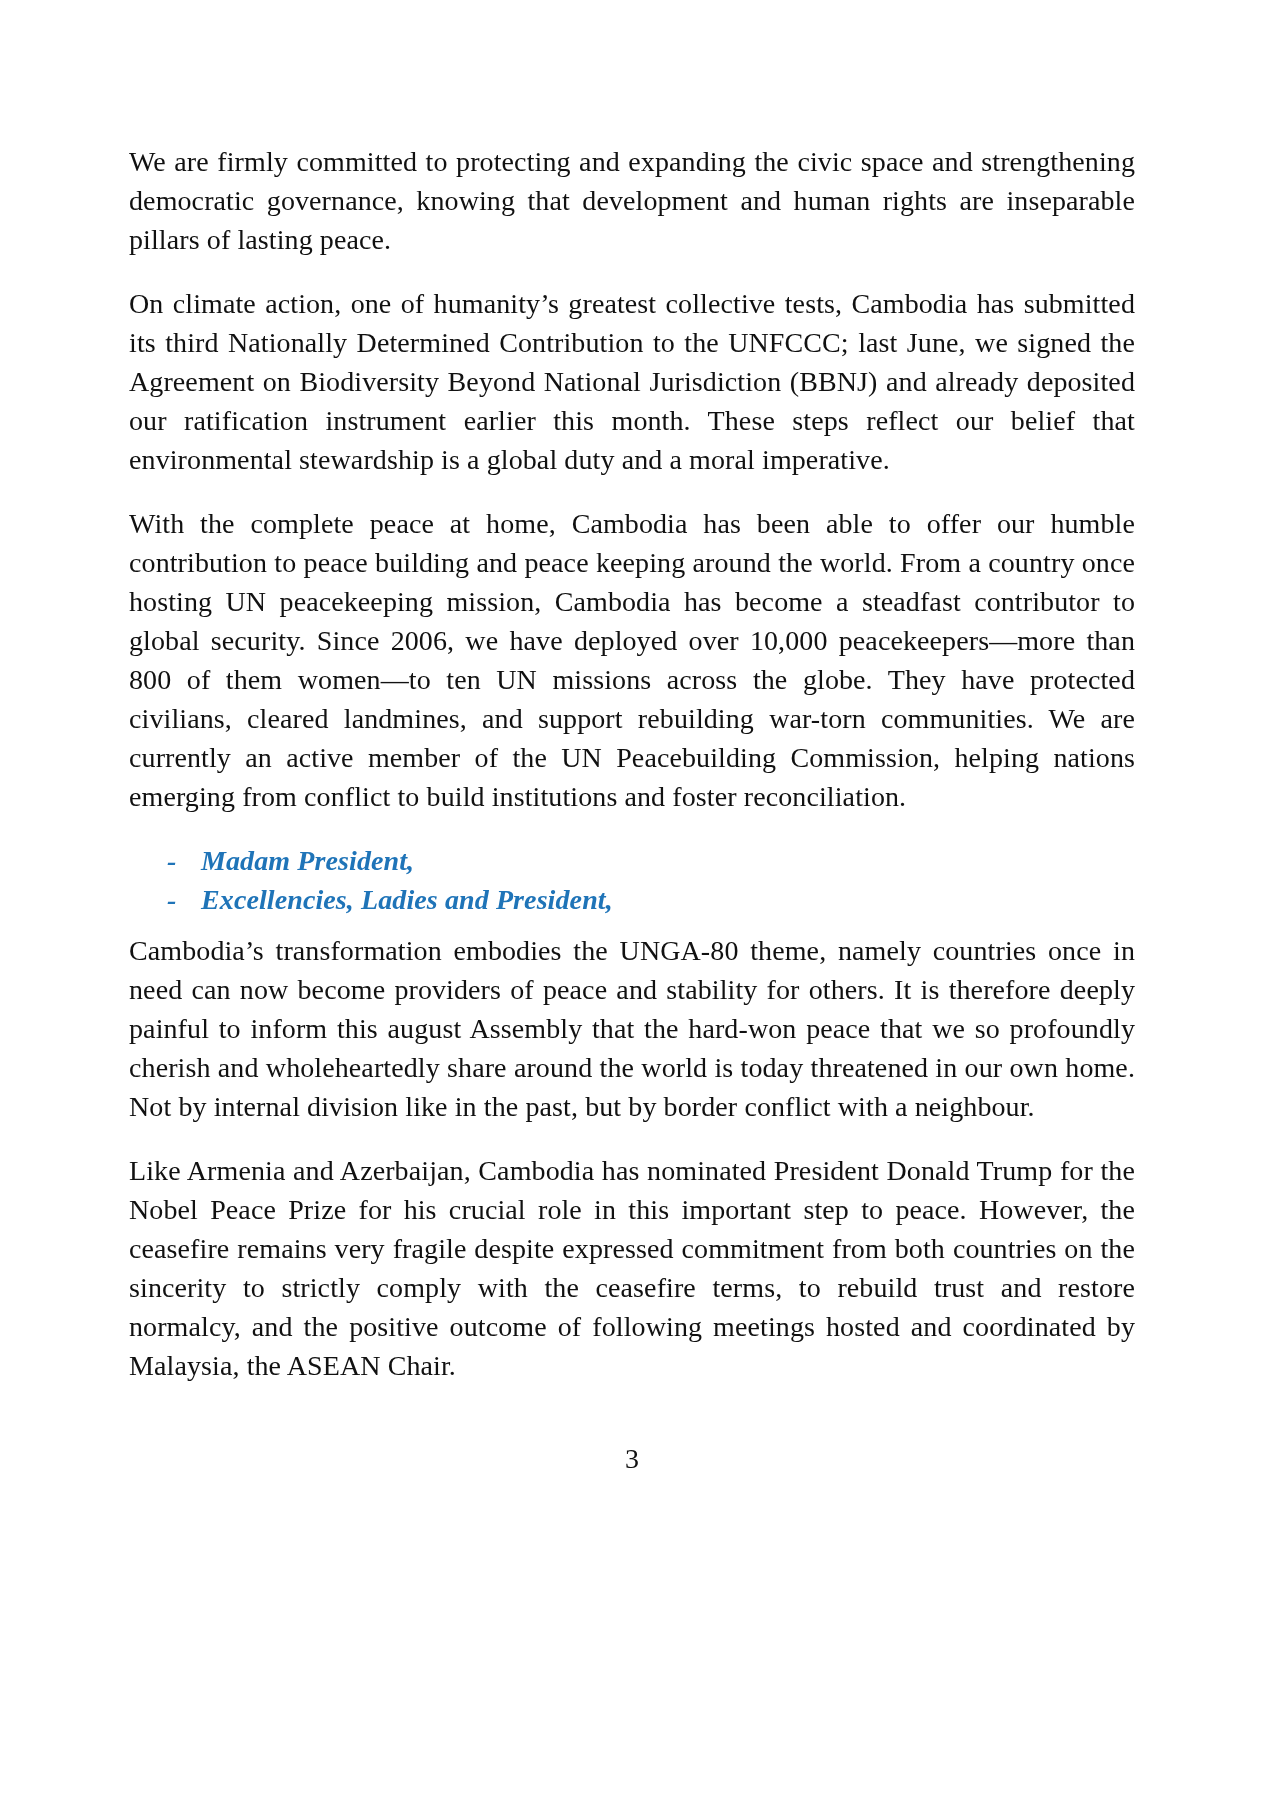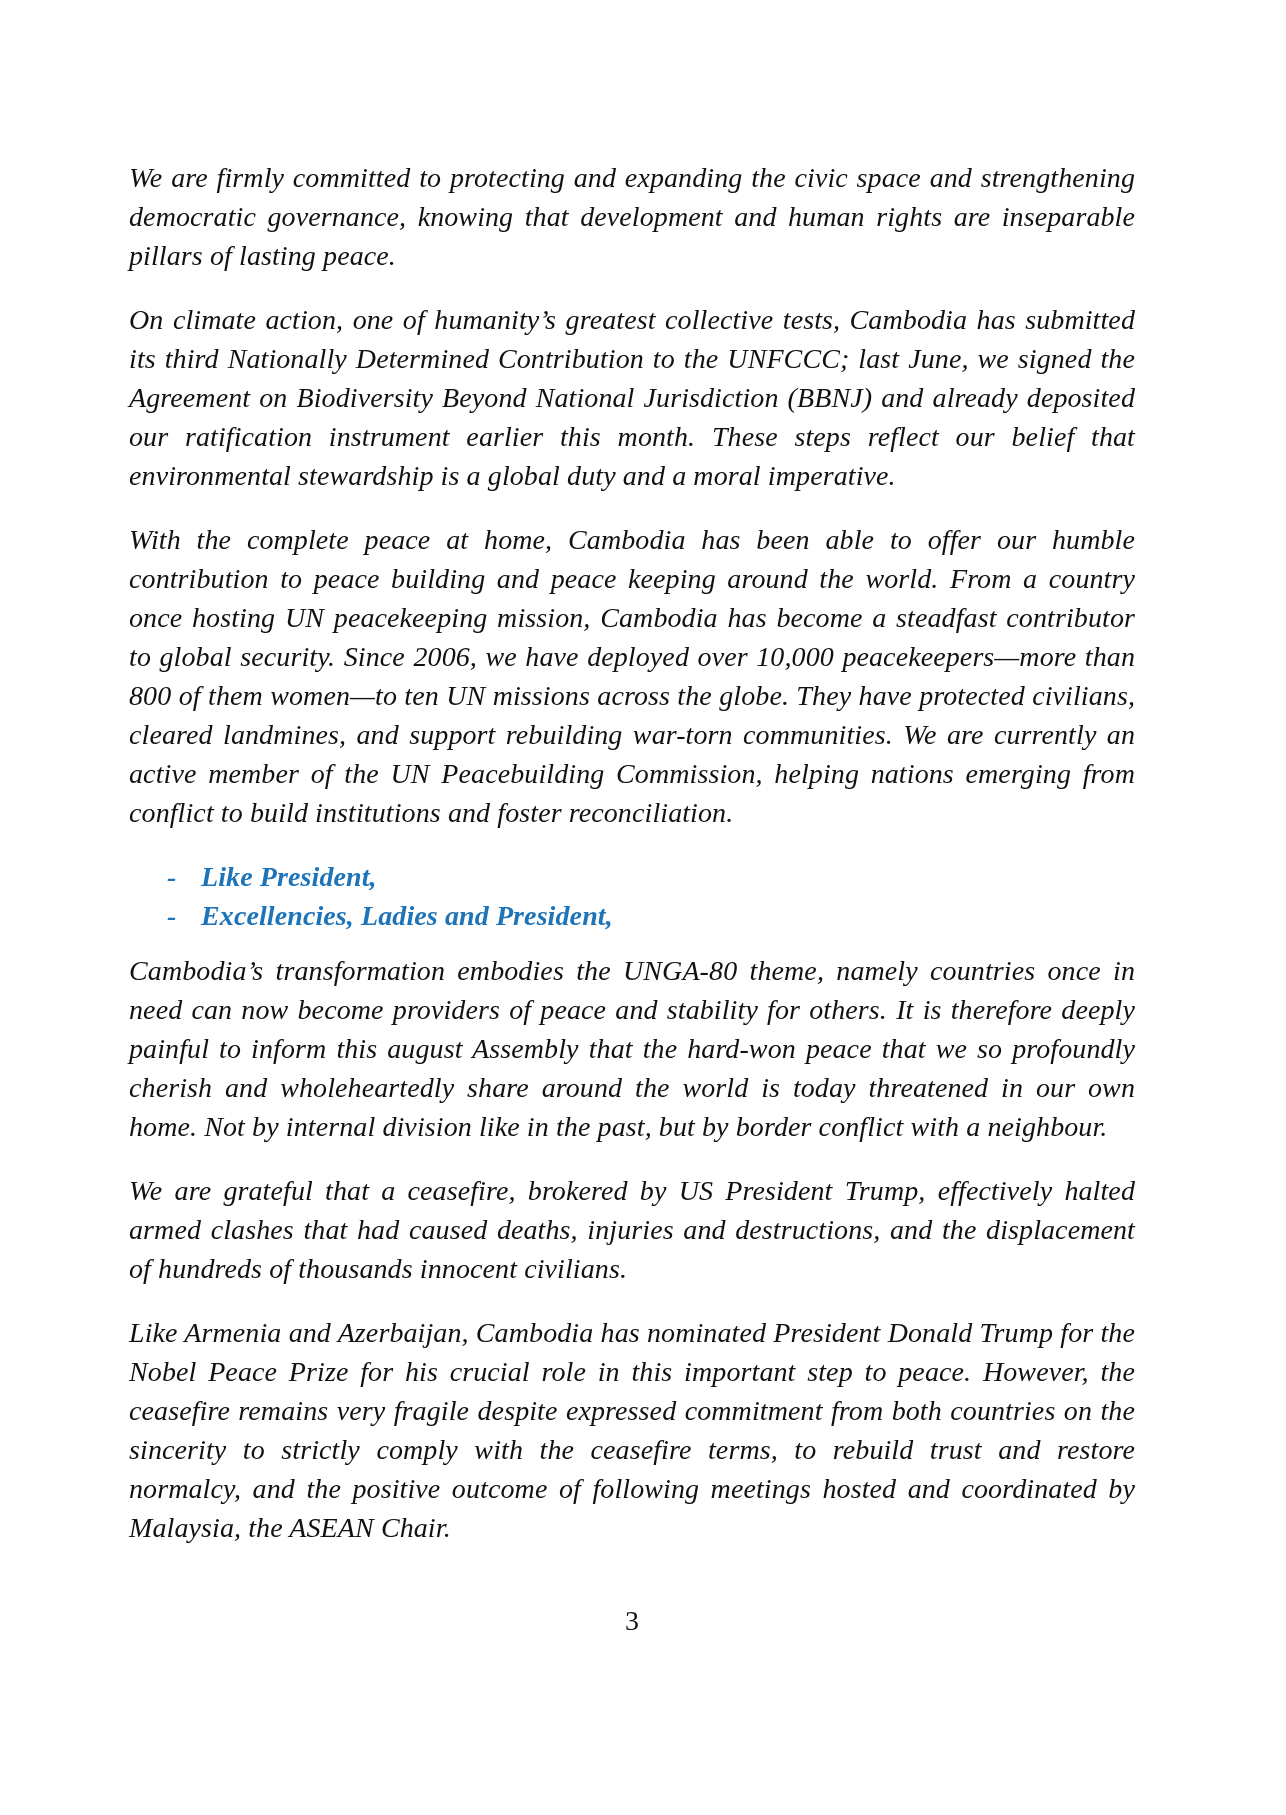--- a/index.html
+++ b/index.html
@@ -19,24 +19,23 @@
   .text-column {
     position: absolute;
     left: 129px;
     top: 142px;
     width: 1006px;
     font-size: 28px;
     line-height: 39px;
     letter-spacing: 0.1px;
   }
   .para {
-    margin: 16px 0 25px 0;
+    margin: 0 0 25px 0;
     text-align: justify;
     text-justify: inter-word;
-    font-style: italic;
   }
   .salutations {
     margin: 16px 0 12px 0;
     padding-left: 38px;
     color: #1F74B8;
     font-weight: bold;
     font-style: italic;
   }
   .salutation-line {
     display: flex;
@@ -64,30 +63,29 @@
 
     <p class="para">We are firmly committed to protecting and expanding the civic space and strengthening democratic governance, knowing that development and human rights are inseparable pillars of lasting peace.</p>
 
     <p class="para">On climate action, one of humanity’s greatest collective tests, Cambodia has submitted its third Nationally Determined Contribution to the UNFCCC; last June, we signed the Agreement on Biodiversity Beyond National Jurisdiction (BBNJ) and already deposited our ratification instrument earlier this month. These steps reflect our belief that environmental stewardship is a global duty and a moral imperative.</p>
 
     <p class="para">With the complete peace at home, Cambodia has been able to offer our humble contribution to peace building and peace keeping around the world. From a country once hosting UN peacekeeping mission, Cambodia has become a steadfast contributor to global security. Since 2006, we have deployed over 10,000 peacekeepers—more than 800 of them women—to ten UN missions across the globe. They have protected civilians, cleared landmines, and support rebuilding war-torn communities. We are currently an active member of the UN Peacebuilding Commission, helping nations emerging from conflict to build institutions and foster reconciliation.</p>
 
     <div class="salutations">
       <div class="salutation-line">
         <span class="salutation-dash">-</span>
-        <span class="salutation-text">Like President,</span>
+        <span class="salutation-text">Madam President,</span>
       </div>
       <div class="salutation-line">
         <span class="salutation-dash">-</span>
         <span class="salutation-text">Excellencies, Ladies and President,</span>
       </div>
     </div>
 
     <p class="para">Cambodia’s transformation embodies the UNGA-80 theme, namely countries once in need can now become providers of peace and stability for others. It is therefore deeply painful to inform this august Assembly that the hard-won peace that we so profoundly cherish and wholeheartedly share around the world is today threatened in our own home. Not by internal division like in the past, but by border conflict with a neighbour.</p>
 
-    <p class="para">We are grateful that a ceasefire, brokered by US President Trump, effectively halted armed clashes that had caused deaths, injuries and destructions, and the displacement of hundreds of thousands innocent civilians.</p>
 
     <p class="para">Like Armenia and Azerbaijan, Cambodia has nominated President Donald Trump for the Nobel Peace Prize for his crucial role in this important step to peace. However, the ceasefire remains very fragile despite expressed commitment from both countries on the sincerity to strictly comply with the ceasefire terms, to rebuild trust and restore normalcy, and the positive outcome of following meetings hosted and coordinated by Malaysia, the ASEAN Chair.</p>
 
     <div class="page-number">3</div>
 
   </div>
 </div>
 
 </body></html>

